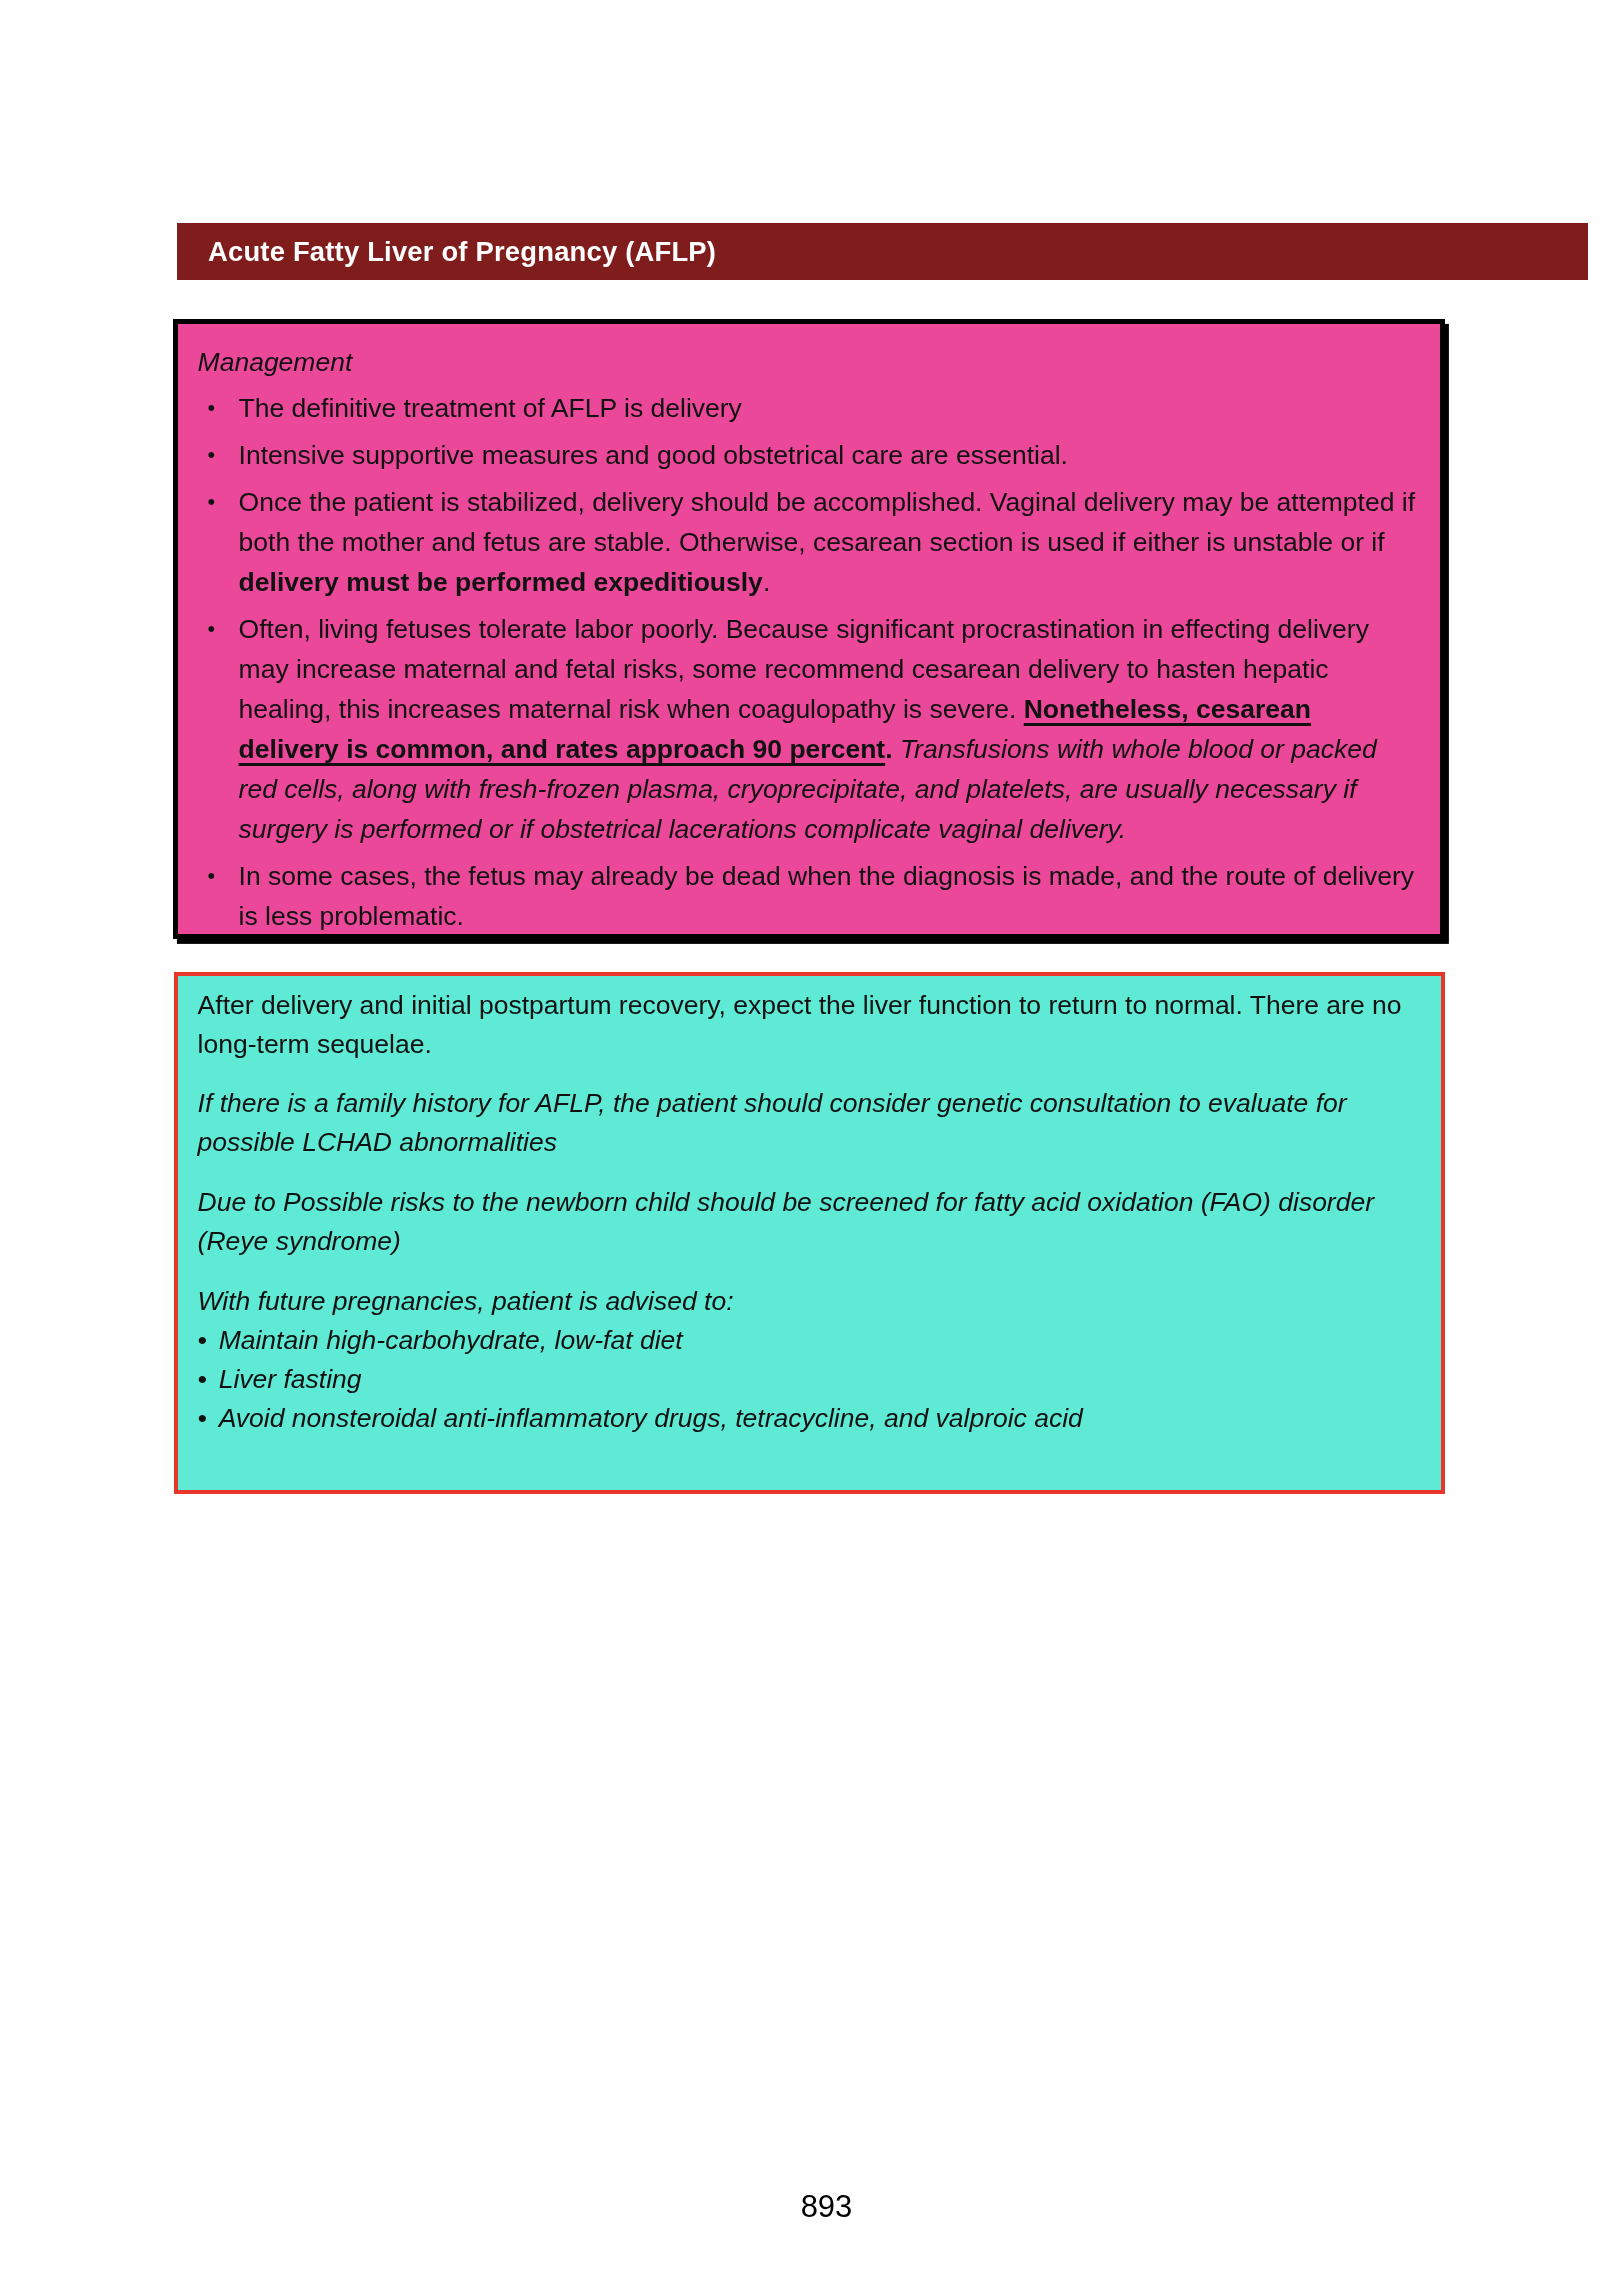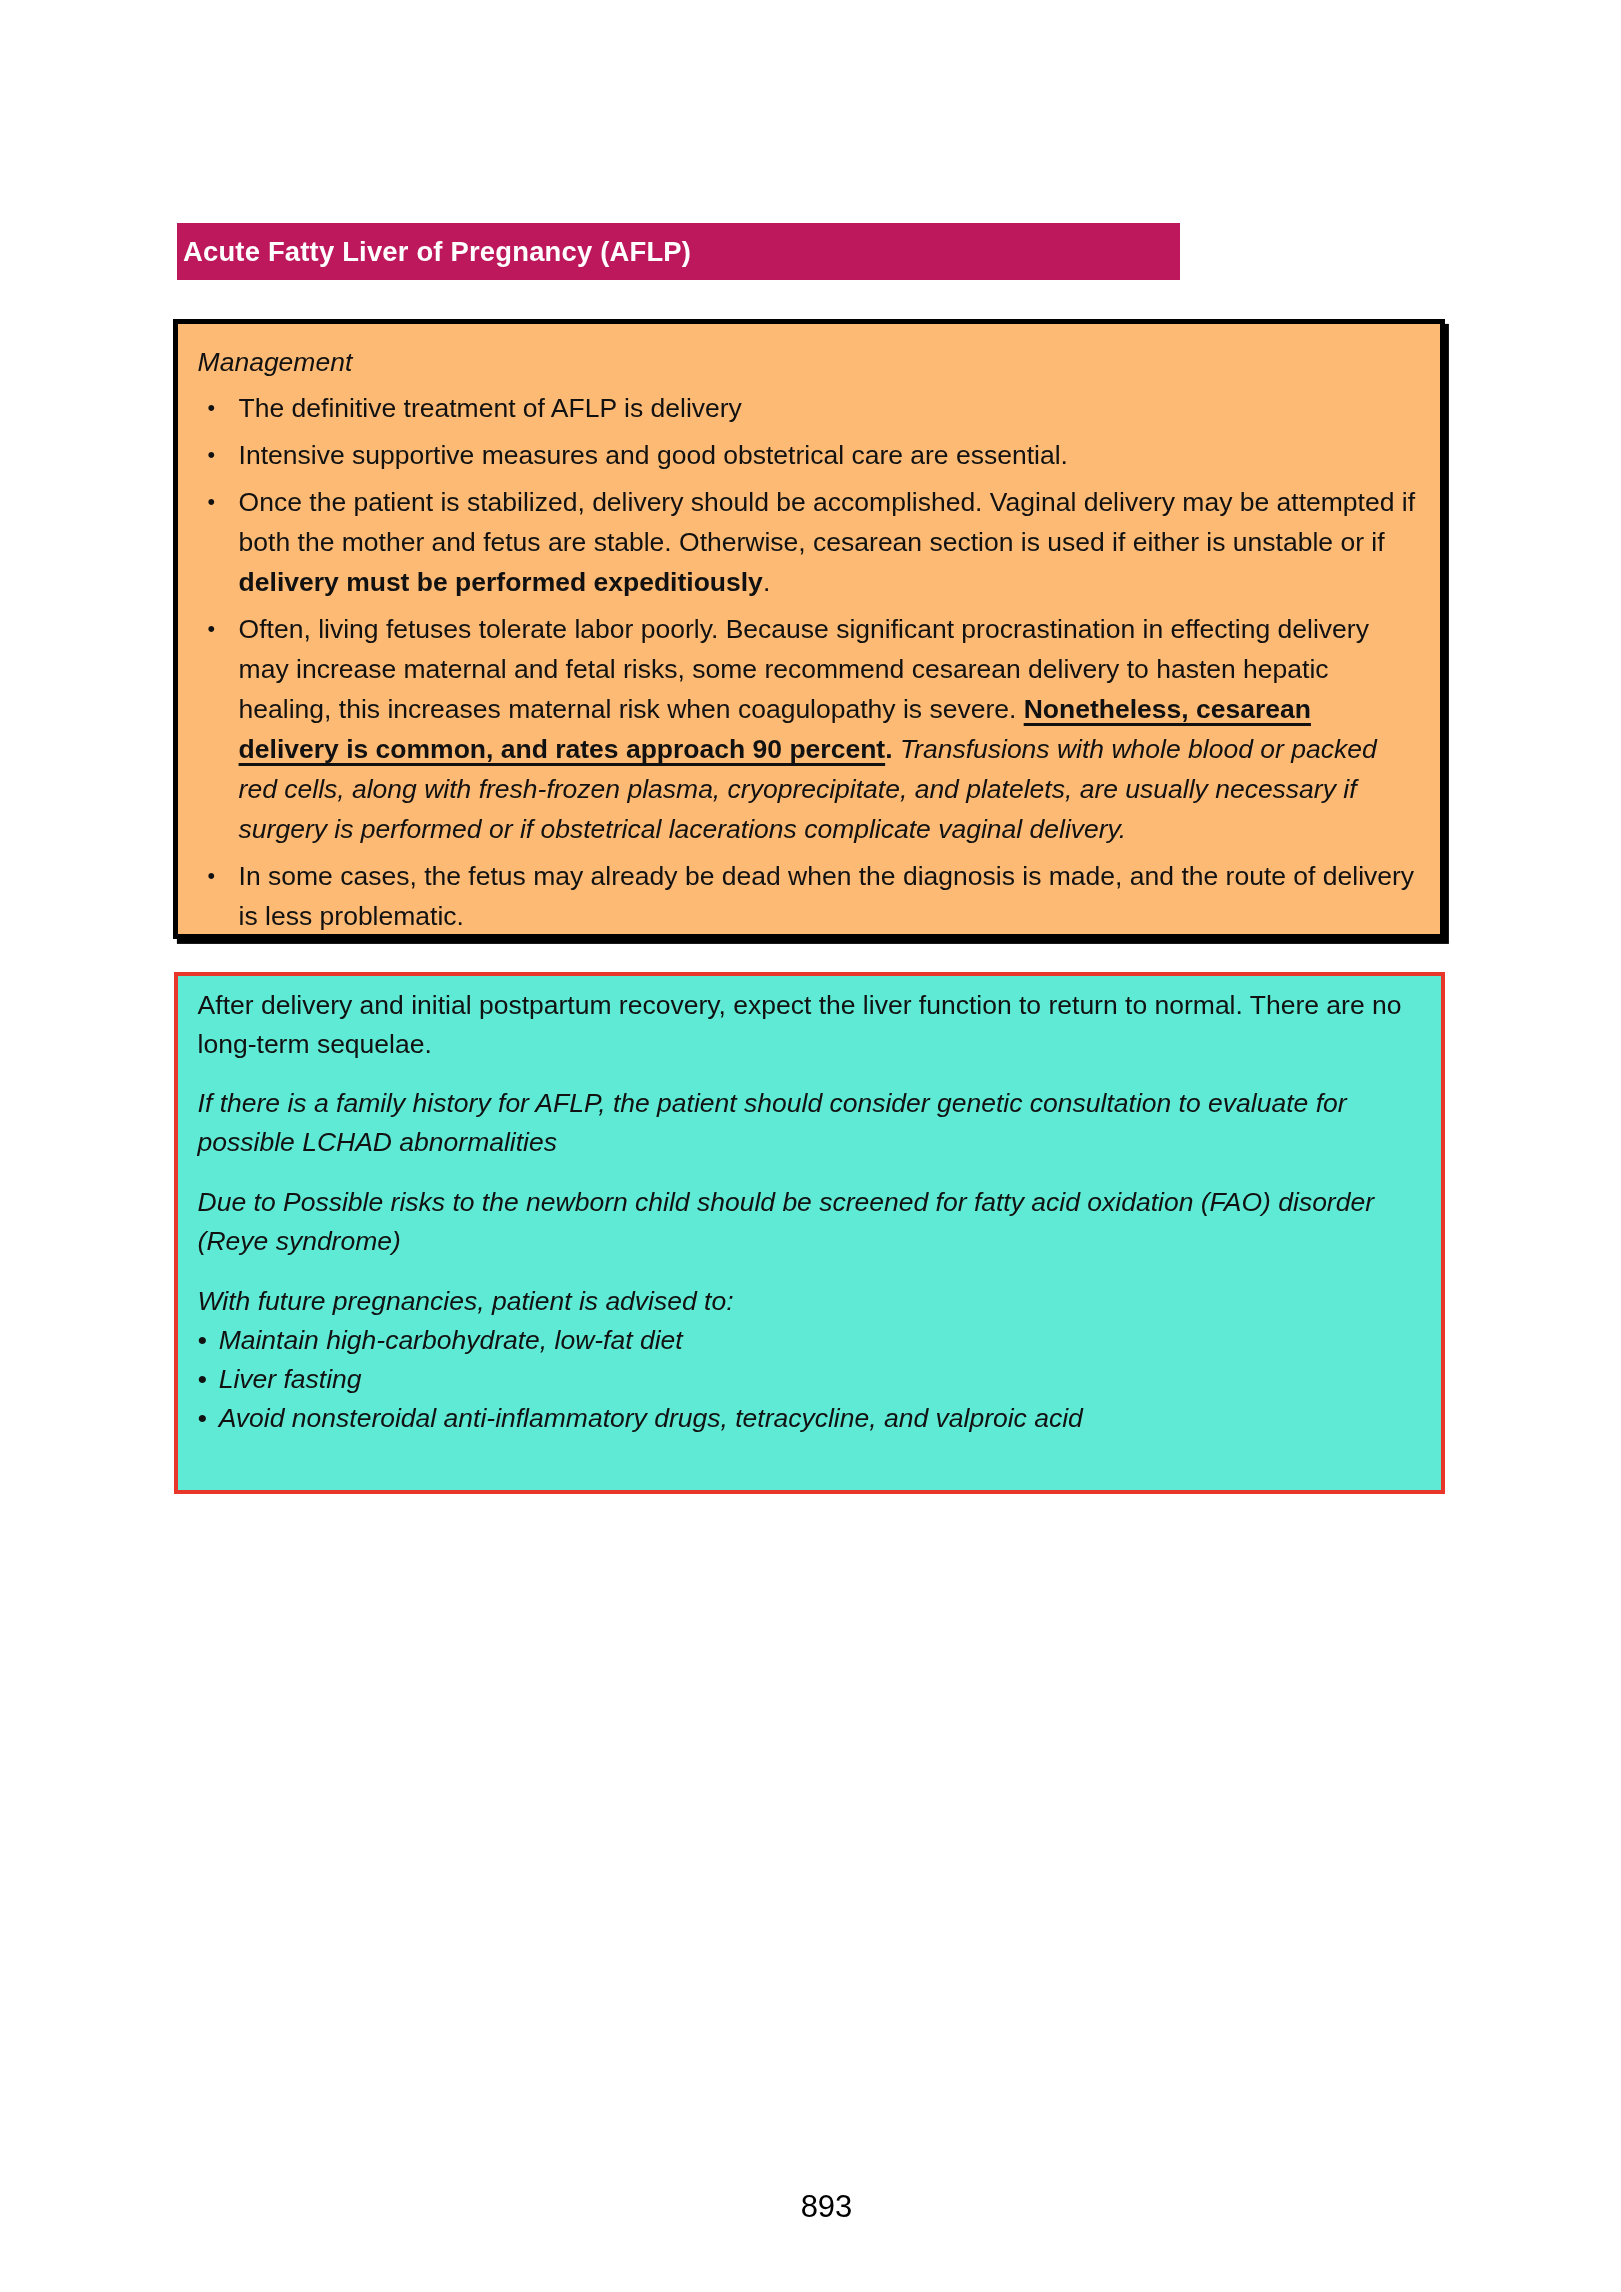--- a/index.html
+++ b/index.html
@@ -14,46 +14,46 @@
     height: 2293px;
     background: #ffffff;
     overflow: hidden;
   }
 
   
   .header-bar {
     position: absolute;
     left: 177px;
     top: 223px;
-    width: 1003px;
+    width: 1411px;
     height: 57px;
-    background: #be185d;
+    background: #7f1d1d;
     display: flex;
     align-items: center;
     box-sizing: border-box;
-    padding-left: 6px;
+    padding-left: 31px;
   }
   .header-bar .title {
     color: #ffffff;
     font-size: 27.4px;
     font-weight: bold;
     letter-spacing: 0.2px;
   }
 
   
   .mgmt-box {
     position: absolute;
     left: 173px;
     top: 319px;
     width: 1272px;
     height: 620px;
     box-sizing: border-box;
     border: 5.9px solid #000000;
     box-shadow: 3.9px 4.9px 0 #000000;
-    background: #fdba74;
+    background: #ec4899;
     padding: 17.6px 23.5px 9.8px 19.6px;
     font-size: 26.5px;
     line-height: 40px;
     color: #111111;
   }
   .mgmt-title {
     font-style: italic;
     margin: 0 0 2px 0;
   }
   ul.mgmt-list {

